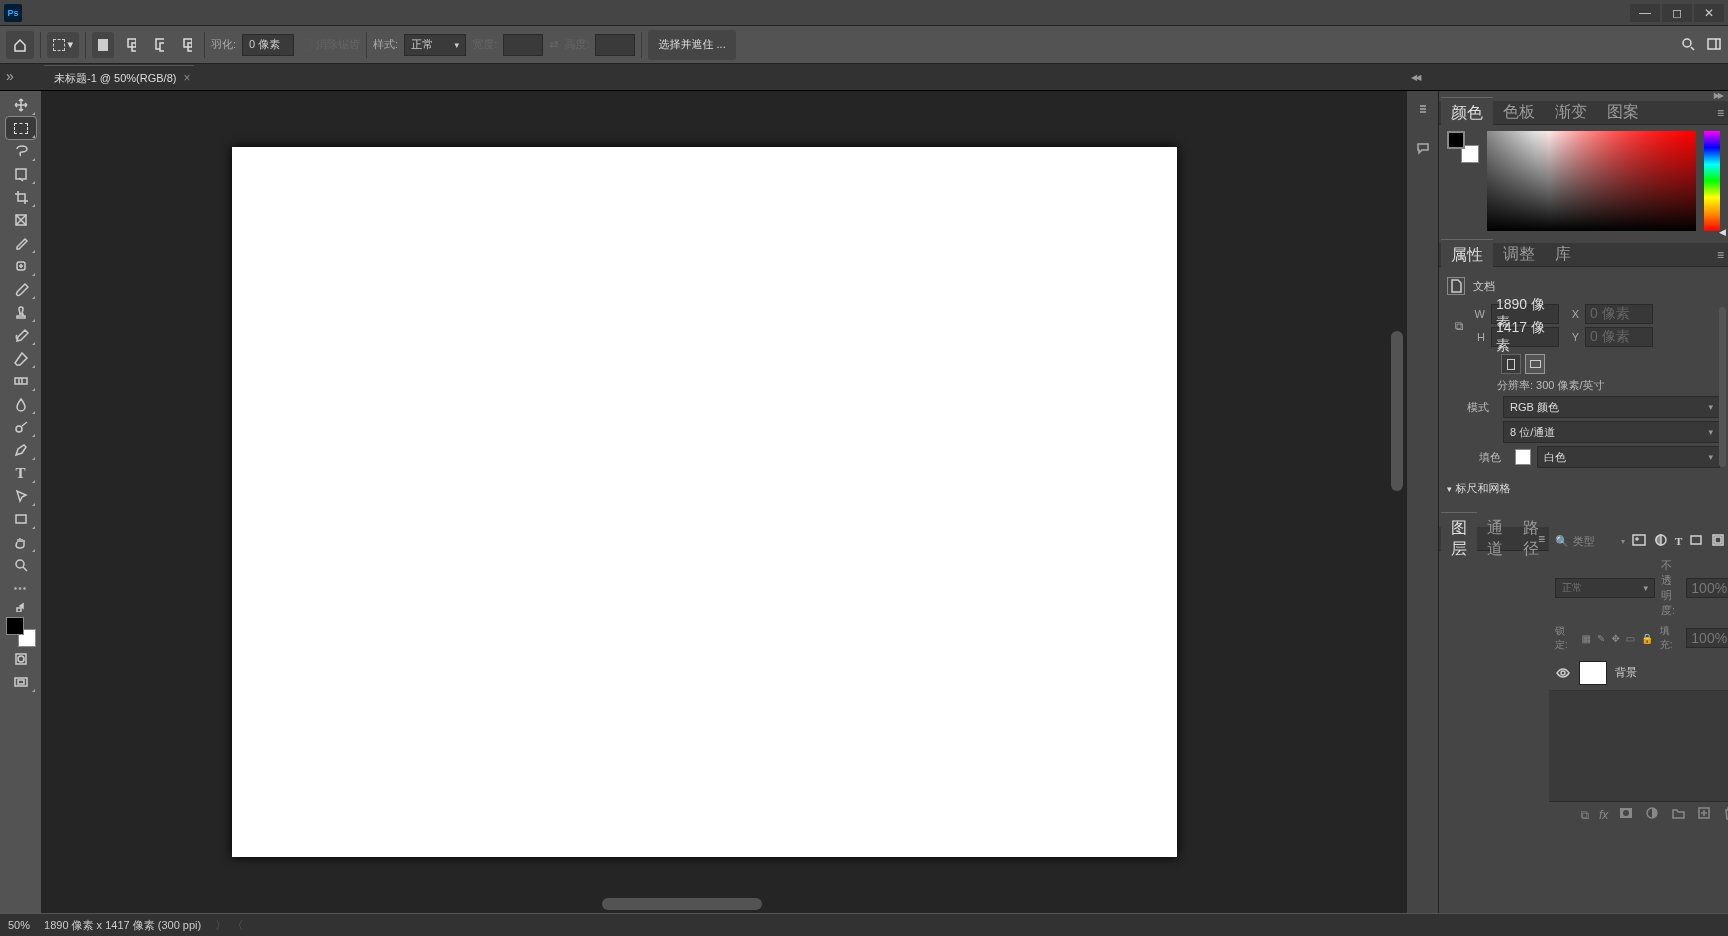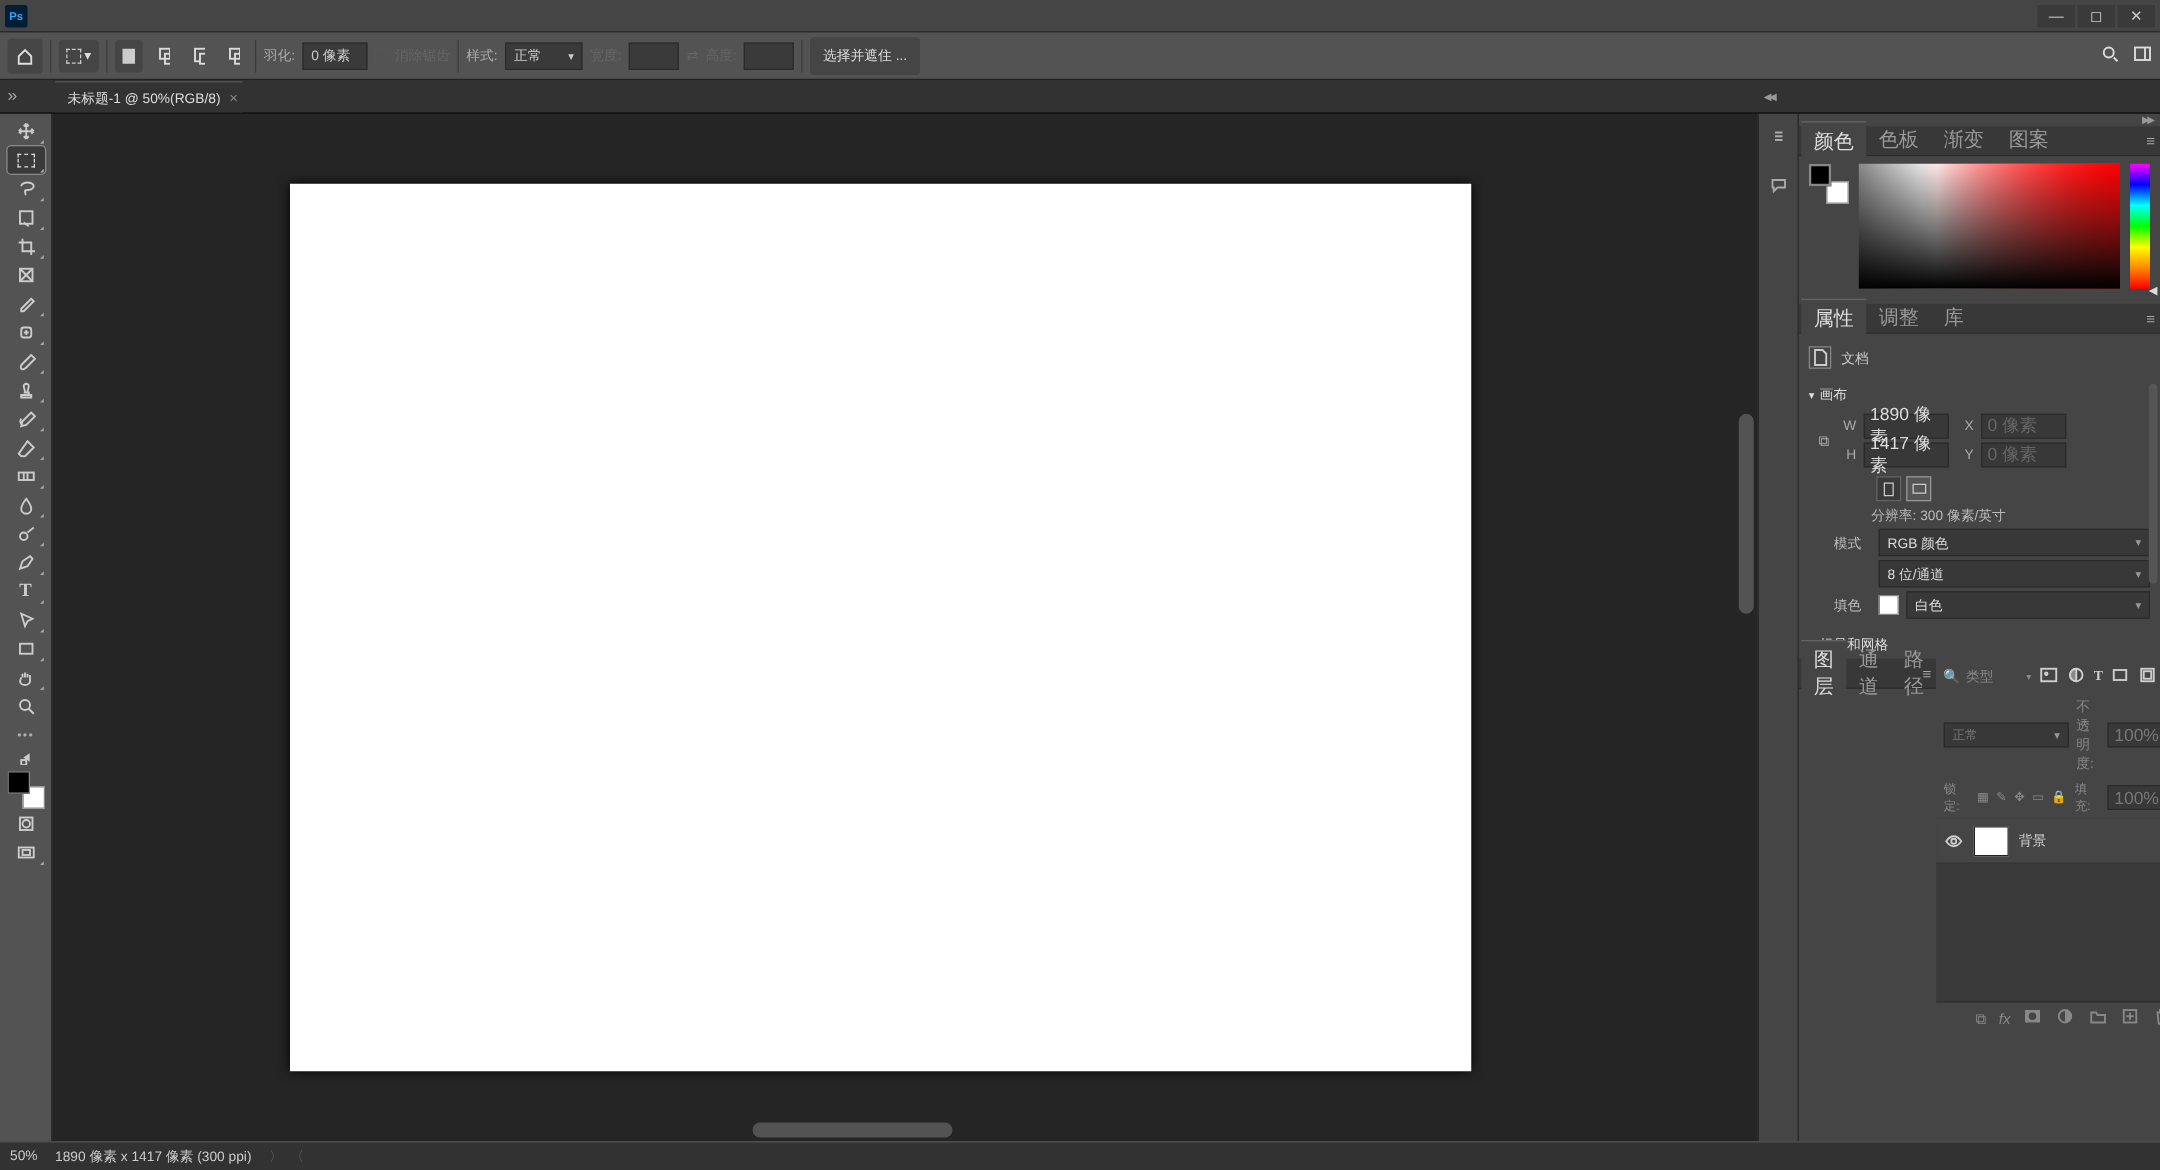--- a/index.html
+++ b/index.html
@@ -405,21 +405,20 @@
       </div>
       <div class="panel-body">
         <div class="props-header">
           <div class="docicon">
               <svg>
                 <path d="M4 2h6l3 3v9H4z"></path>
               </svg>
             </div>
           <span>文档</span>
         </div>
-        <div class="section-head">画布</div>
         <div style="display:flex;align-items:center;">
           <div style="width:24px;text-align:center;color:#aaa" class="linkicon">⧉</div>
           <div style="flex:1">
             <div class="prop-row" style="margin-left:0">
               <span class="lbl">W</span>
               <div class="mini-input">1890 像素</div>
               <span class="lbl">X</span>
               <div class="mini-input ph">0 像素</div>
             </div>
             <div class="prop-row" style="margin-left:0">
@@ -443,21 +442,21 @@
           <span style="width:30px">模式</span>
           <div class="dd" style="flex:1">
               <span>RGB 颜色</span>
             </div>
         </div>
         <div class="prop-row" style="margin-left:56px">
           <div class="dd" style="flex:1">
               <span>8 位/通道</span>
             </div>
         </div>
-        <div class="prop-row" style="margin-left:20px">
+        <div class="prop-row" style="margin-left:32px">
           <span style="width:30px">填色</span>
           <span style="width:16px;height:16px;background:#fff;border:1px solid #888"></span>
           <div class="dd" style="flex:1">
               <span>白色</span>
             </div>
         </div>
         <div class="section-head" style="margin-top:6px">标尺和网格</div>
         <div class="props-scroll"></div>
       </div>
     </div>

